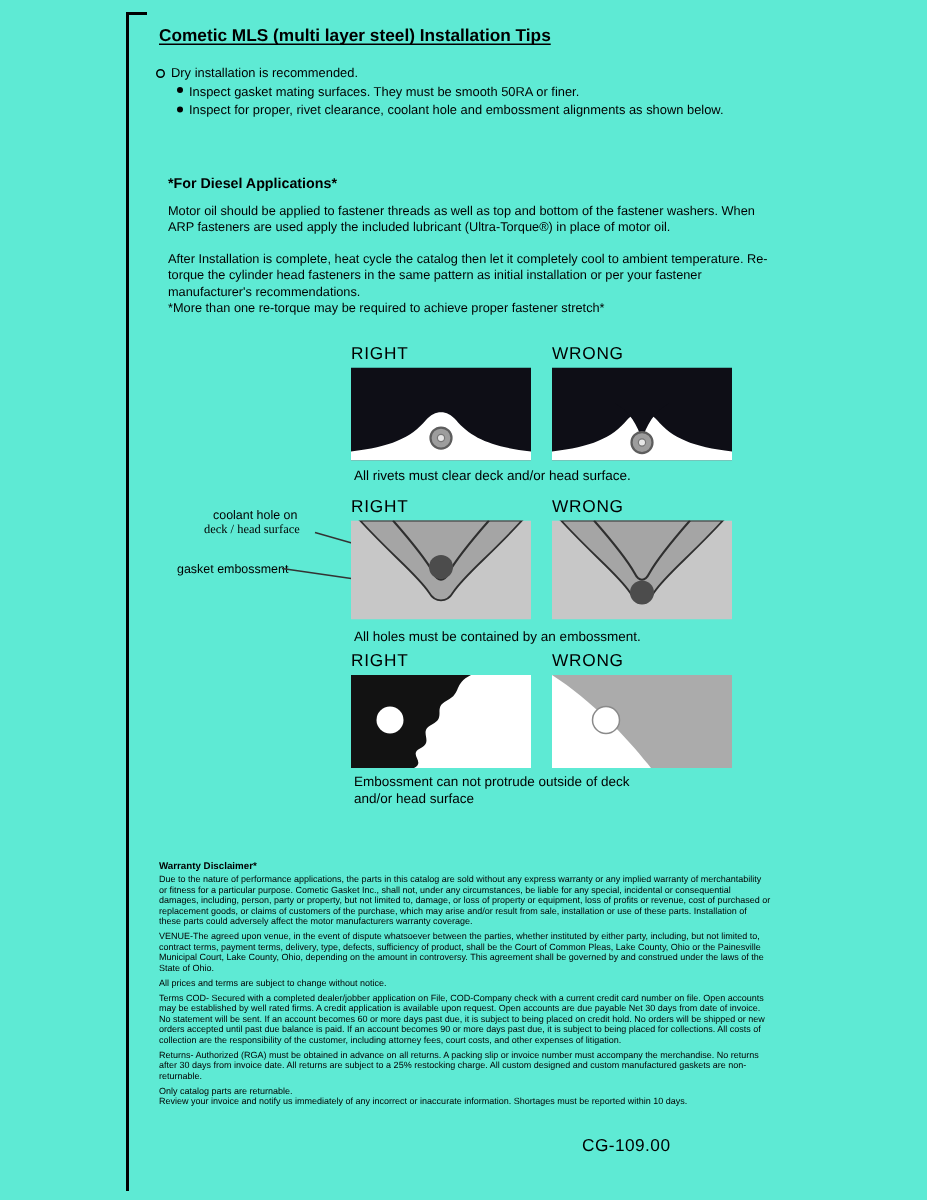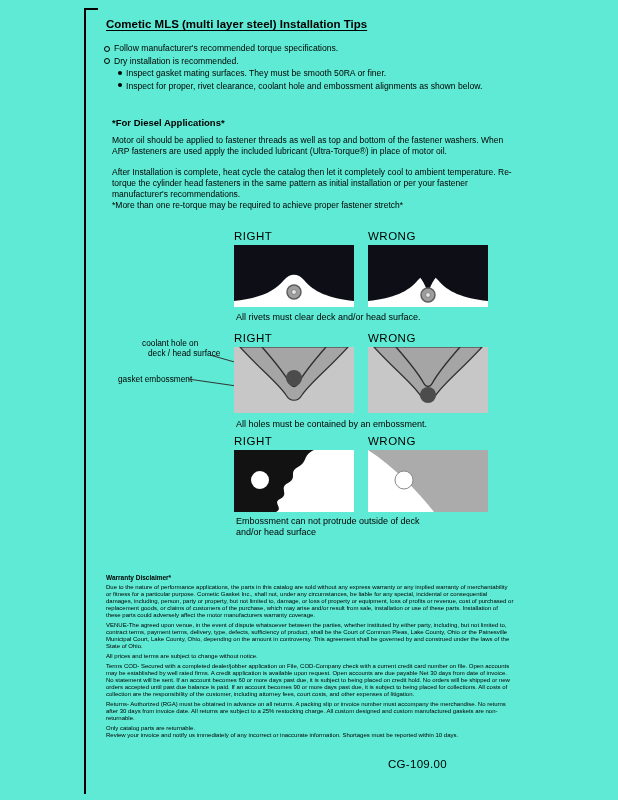--- a/index.html
+++ b/index.html
@@ -52,24 +52,20 @@
 <div class="page">
 
   <div class="left-rule"></div>
   <div class="top-tick"></div>
 
   <div class="title">Cometic MLS (multi layer steel) Installation Tips</div>
 
   <div class="bullets">
     <div class="b-row">
       <span class="mark-o"></span>
-      <span>Follow manufacturer's recommended torque specifications.</span>
-    </div>
-    <div class="b-row">
-      <span class="mark-o"></span>
       <span>Dry installation is recommended.</span>
     </div>
     <div class="b-row b-sub">
       <span class="mark-dot"></span>
       <span>Inspect gasket mating surfaces.  They must be smooth 50RA or finer.</span>
     </div>
     <div class="b-row b-sub">
       <span class="mark-dot"></span>
       <span>Inspect for proper, rivet clearance, coolant hole and embossment alignments as shown below.</span>
     </div>
@@ -101,21 +97,21 @@
         <circle cx="60" cy="50" r="7" fill="#9d9d9d" stroke="#5d5d5d" stroke-width="1.5"></circle>
         <circle cx="60" cy="50" r="2.4" fill="#e6e6e6" stroke="#777777" stroke-width="0.8"></circle>
       </svg>
     </div>
     <div class="dg-cap" style="top:84px;">All rivets must clear deck and/or head surface.</div>
 
     <div class="dg-hdr" style="left:128px;top:104px;">RIGHT</div>
     <div class="dg-hdr" style="left:262px;top:104px;">WRONG</div>
 
     <div class="dg-label" style="left:36px;top:110px;">coolant hole on</div>
-    <div class="dg-label" style="left:42px;top:120px;">deck / head surface</div>
+    <div class="dg-label" style="left:30px;top:120px;font-family:Liberation Serif, serif;">deck / head surface</div>
     <div class="dg-label" style="left:12px;top:146px;">gasket embossment</div>
 
     <svg class="leader-svg" width="412" height="330">
       <line x1="104" y1="127" x2="181" y2="149" stroke="#333333" stroke-width="1"></line>
       <line x1="82" y1="151" x2="172" y2="164" stroke="#333333" stroke-width="1"></line>
     </svg>
 
     <div class="dg-img" style="left:128px;top:119px;">
       <svg viewBox="0 0 120 66" width="120" height="66">
         <rect width="120" height="66" fill="#c7c7c7"></rect>

